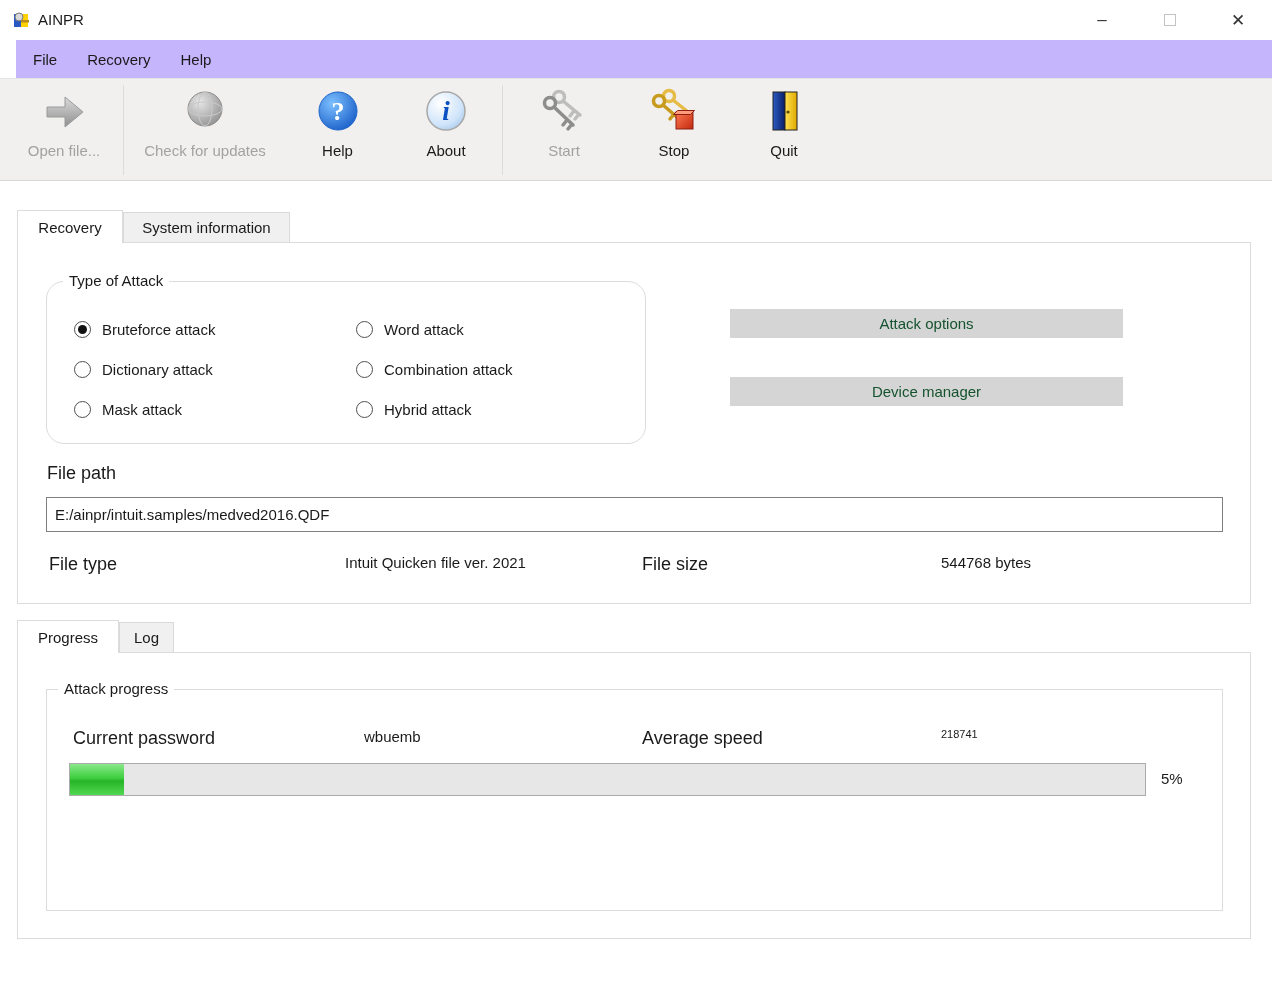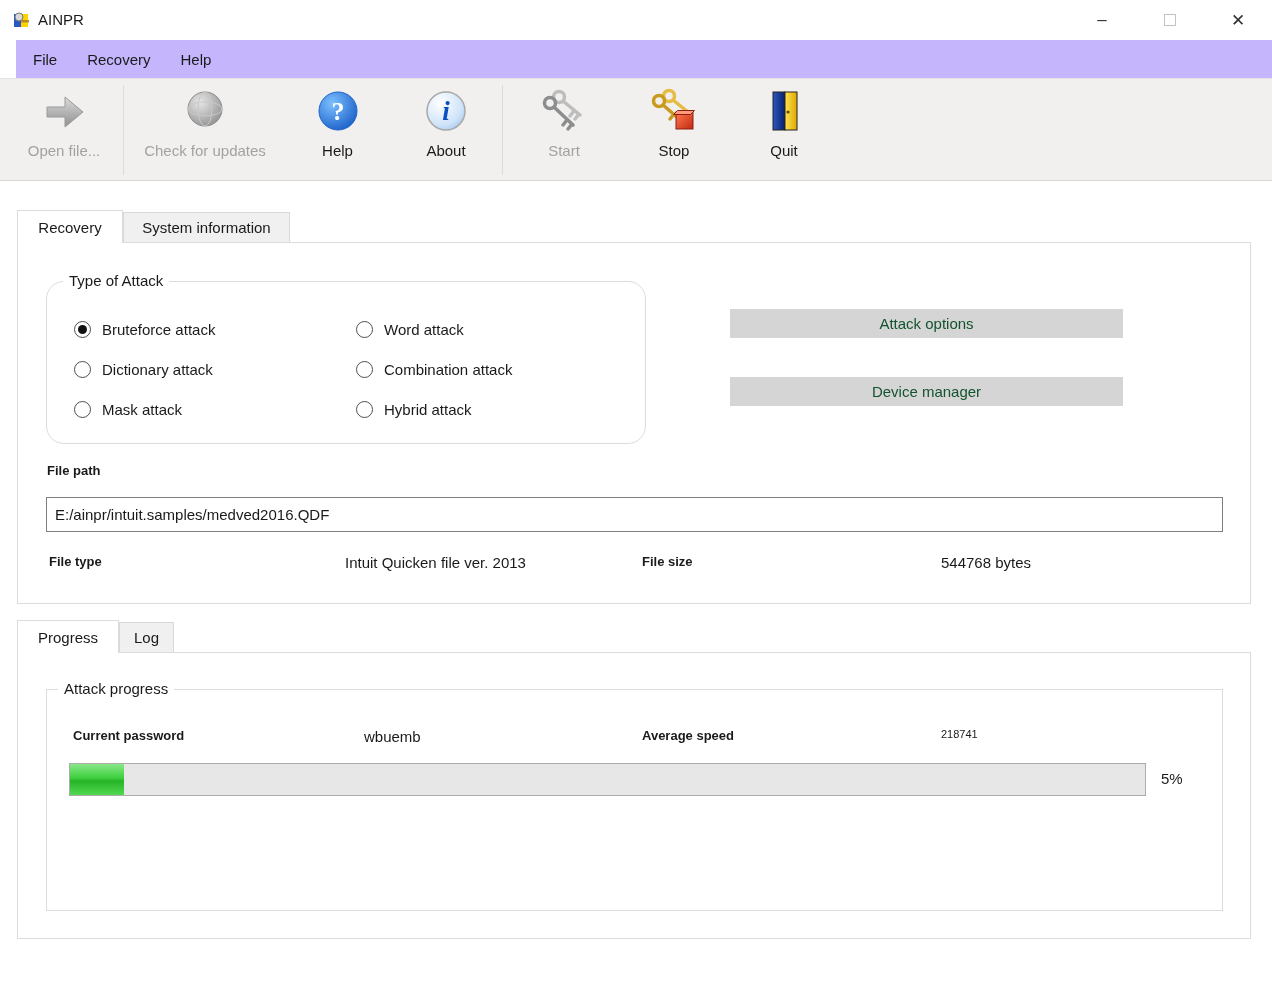--- a/index.html
+++ b/index.html
@@ -61,21 +61,21 @@
   .radio { width:17px; height:17px; border:1px solid #4f4f4f; border-radius:50%; background:#fff;
            display:flex; align-items:center; justify-content:center; flex:0 0 auto; }
   .radio.checked::after { content:""; width:9px; height:9px; border-radius:50%; background:#111; }
   .radio-label { font-size:15px; white-space:nowrap; }
 
   
   .side-btn { position:absolute; left:712px; width:393px; height:29px; background:#d5d5d5;
               color:#14532d; font-size:15px; display:flex; align-items:center; justify-content:center; cursor:default; }
 
   
-  .bold-label { font-weight:bold; font-size:13px; white-space:nowrap; }
+  .bold-label { font-weight:normal; font-size:18px; white-space:nowrap; }
   .file-path-label { position:absolute; left:29px; top:220px; }
   .file-path-input { position:absolute; left:28px; top:254px; width:1177px; height:35px;
                      border:1px solid #7f7f7f; font-family:"Liberation Sans",sans-serif; font-size:15px;
                      padding:2px 8px; color:#1a1a1a; background:#fff; }
   .file-type-label { position:absolute; left:31px; top:311px; }
   .file-type-value { position:absolute; left:327px; top:311px; font-size:15px; }
   .file-size-label { position:absolute; left:624px; top:311px; }
   .file-size-value { position:absolute; left:923px; top:311px; font-size:15px; }
 
   
@@ -279,21 +279,21 @@
     <span>Attack options</span>
   </div>
   <div class="side-btn" style="top:134px">
     <span>Device manager</span>
   </div>
 
   <div class="bold-label file-path-label">File path</div>
   <input class="file-path-input" type="text" value="E:/ainpr/intuit.samples/medved2016.QDF" style="">
 
   <div class="bold-label file-type-label">File type</div>
-  <div class="file-type-value">Intuit Quicken file ver. 2013</div>
+  <div class="file-type-value">Intuit Quicken file ver. 2021</div>
   <div class="bold-label file-size-label">File size</div>
   <div class="file-size-value">544768 bytes</div>
 </div>
 
 <div class="tab active tab-progress">
   <span>Progress</span>
 </div>
 <div class="tab inactive tab-log">
   <span>Log</span>
 </div>

